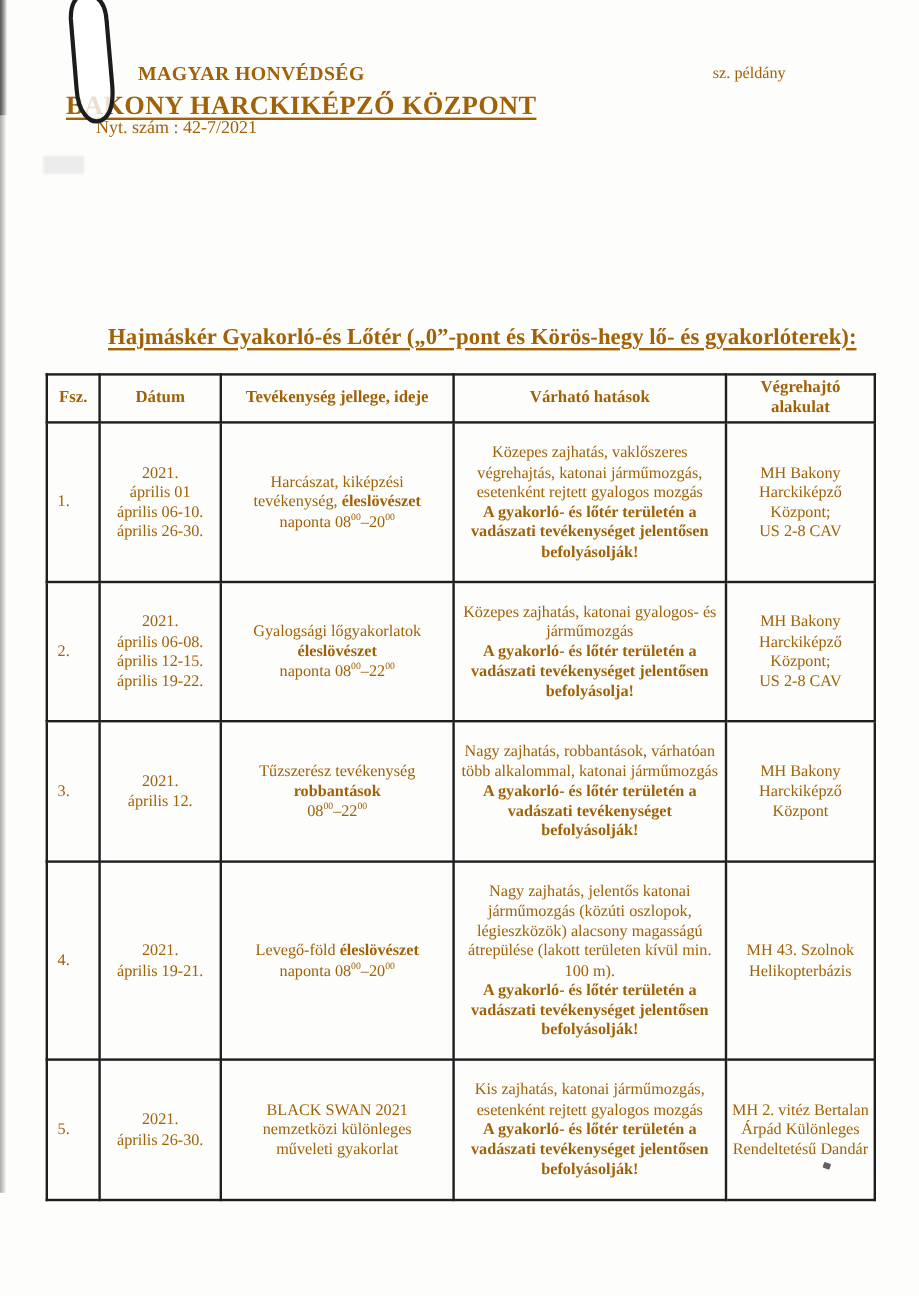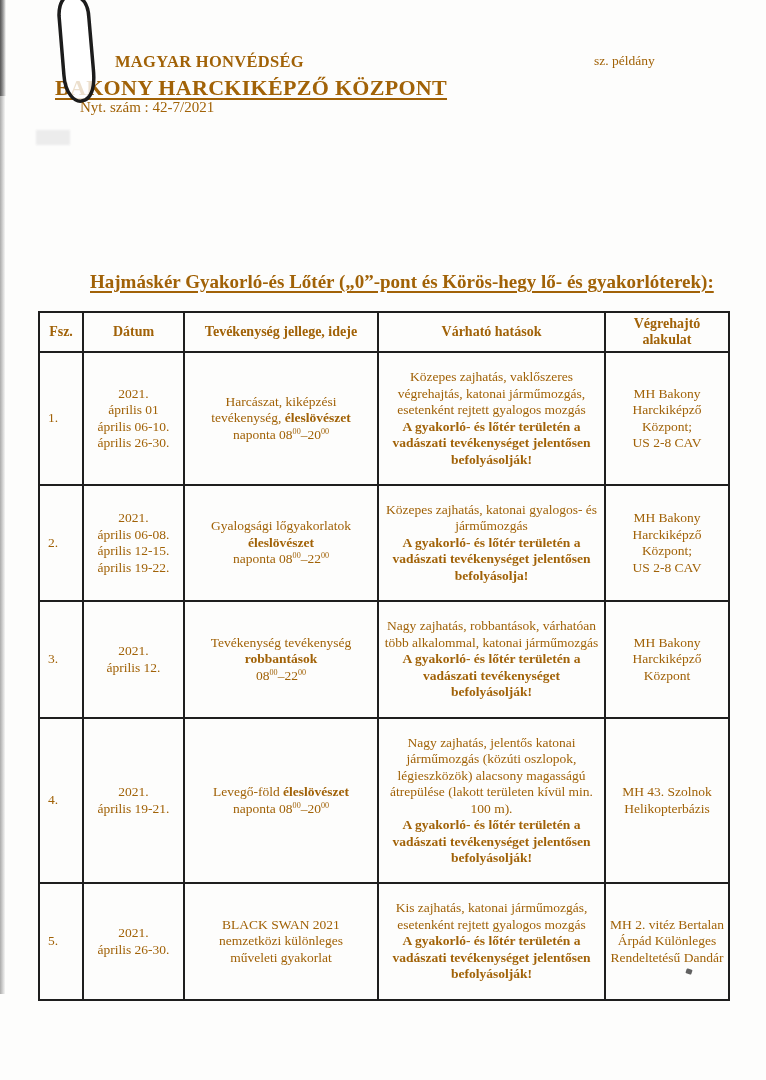--- a/index.html
+++ b/index.html
@@ -118,21 +118,21 @@
 naponta 08</span><span class="sup">00</span><span>–22</span><span class="sup">00</span></td>
           <td><span>Közepes zajhatás, katonai gyalogos- és járműmozgás
 </span><span class="b">A gyakorló- és lőtér területén a vadászati tevékenységet </span><span class="b u">jelentősen</span><span class="b"> befolyásolja!</span></td>
           <td>MH Bakony Harckiképző Központ;
 US 2-8 CAV</td>
         </tr>
         <tr>
           <td class="fsz">3.</td>
           <td>2021.
 április 12.</td>
-          <td><span>Tevékenység tevékenység
+          <td><span>Tűzszerész tevékenység
 </span><span class="b">robbantások</span><span>
 08</span><span class="sup">00</span><span>–22</span><span class="sup">00</span></td>
           <td><span>Nagy zajhatás, robbantások, várhatóan több alkalommal, katonai járműmozgás
 </span><span class="b">A gyakorló- és lőtér területén a vadászati tevékenységet befolyásolják!</span></td>
           <td>MH Bakony Harckiképző Központ</td>
         </tr>
         <tr>
           <td class="fsz">4.</td>
           <td>2021.
 április 19-21.</td>

